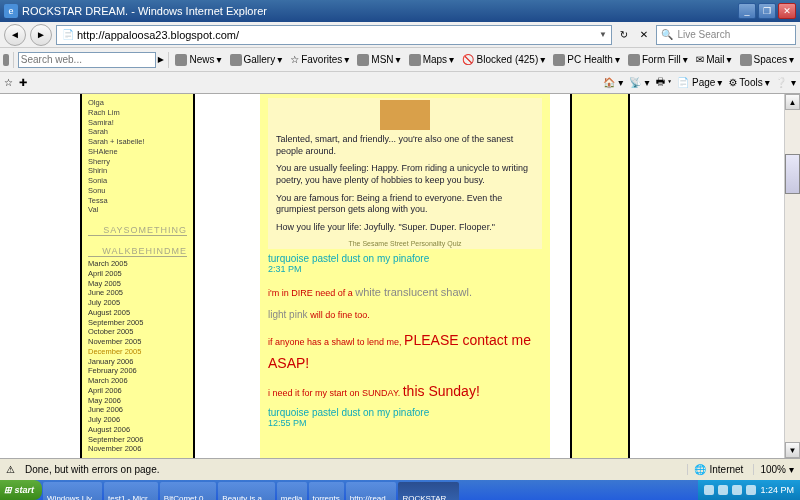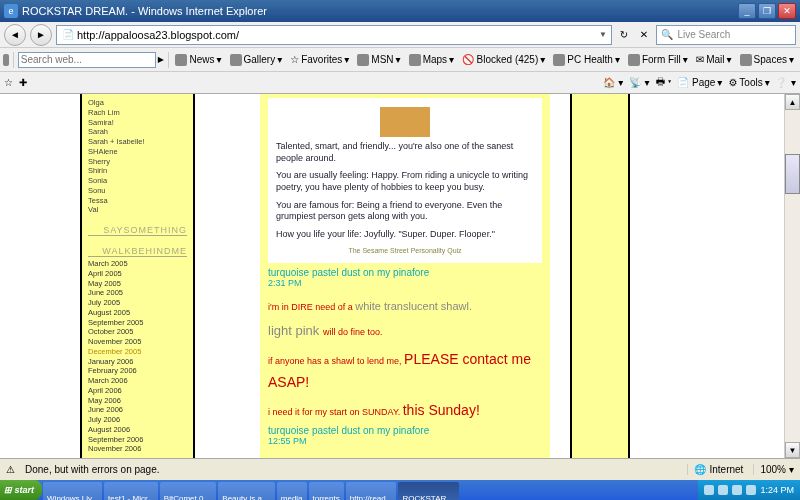--- a/index.html
+++ b/index.html
@@ -30,21 +30,21 @@
 .content { position: absolute; top: 94px; left: 0; right: 0; bottom: 42px; background: #fff; overflow: hidden; }
 .page { width: 100%; height: 100%; background: #fff; position: relative; }
 .col-left { position: absolute; left: 80px; top: 0; width: 115px; height: 100%; background: #ffff99; border-left: 2px solid #000; border-right: 2px solid #000; font-size: 8px; padding: 4px 6px; overflow: hidden; }
 .col-left ul { list-style: none; }
 .col-left ul li { color: #444; line-height: 1.3; font-size: 7.5px; }
 .col-left .sect { text-align: right; font-size: 9px; letter-spacing: 1px; color: #aa8; margin: 10px 0 2px; border-bottom: 1px solid #aa8; }
 .col-left .archive li { color: #333; }
 .col-left .archive li.cur { color: #b80; }
 
 .col-mid { position: absolute; left: 260px; top: 0; width: 290px; height: 100%; background: #ffff99; padding: 4px 8px; font-size: 9px; overflow: hidden; }
-.quiz-box { background: #ffffff; padding: 9px 8px; font-size: 9px; color: #223; }
+.quiz-box { background: #fef9c3; padding: 2px 8px; font-size: 9px; color: #223; }
 .quiz-box .photo { width: 50px; height: 30px; background: #d9a04a; margin: 0 auto 4px; }
 .quiz-box p { margin-bottom: 6px; line-height: 1.3; }
 .quiz-box .src { text-align: center; font-size: 7px; color: #884; }
 .post-link { color: #1ab; font-size: 10px; margin-top: 4px; }
 .post-time { color: #1ab; font-size: 9px; }
 .shawl { margin-top: 10px; font-size: 9px; line-height: 1.6; }
 .shawl .red { color: #c00; }
 .shawl .gray { color: #888; font-size: 11px; }
 .shawl .big { font-size: 14px; color: #c00; }
 
@@ -176,21 +176,21 @@
         <p>Talented, smart, and friendly... you're also one of the sanest people around.</p>
         <p>You are usually feeling: Happy. From riding a unicycle to writing poetry, you have plenty of hobbies to keep you busy.</p>
         <p>You are famous for: Being a friend to everyone. Even the grumpiest person gets along with you.</p>
         <p>How you life your life: Joyfully. "Super. Duper. Flooper."</p>
         <div class="src">The Sesame Street Personality Quiz</div>
       </div>
       <div class="post-link">turquoise pastel dust on my pinafore</div>
       <div class="post-time">2:31 PM</div>
       <div class="shawl">
         <div><span class="red">i'm in DIRE need of a </span><span class="gray">white translucent shawl.</span></div>
-        <div style="margin-top:6px"><span class="gray" style="font-size:13px">light pink </span><span class="red">will do fine too.</span></div>
+        <div style="margin-top:6px"><span class="gray" style="font-size:10px">light pink </span><span class="red">will do fine too.</span></div>
         <div style="margin-top:6px"><span class="red">if anyone has a shawl to lend me, </span><span class="big">PLEASE contact me ASAP!</span></div>
         <div style="margin-top:6px"><span class="red">i need it for my start on SUNDAY. </span><span class="big">this Sunday!</span></div>
       </div>
       <div class="post-link">turquoise pastel dust on my pinafore</div>
       <div class="post-time">12:55 PM</div>
     </div>
 
     <div class="col-right"></div>
 
     <div class="scrollbar">

